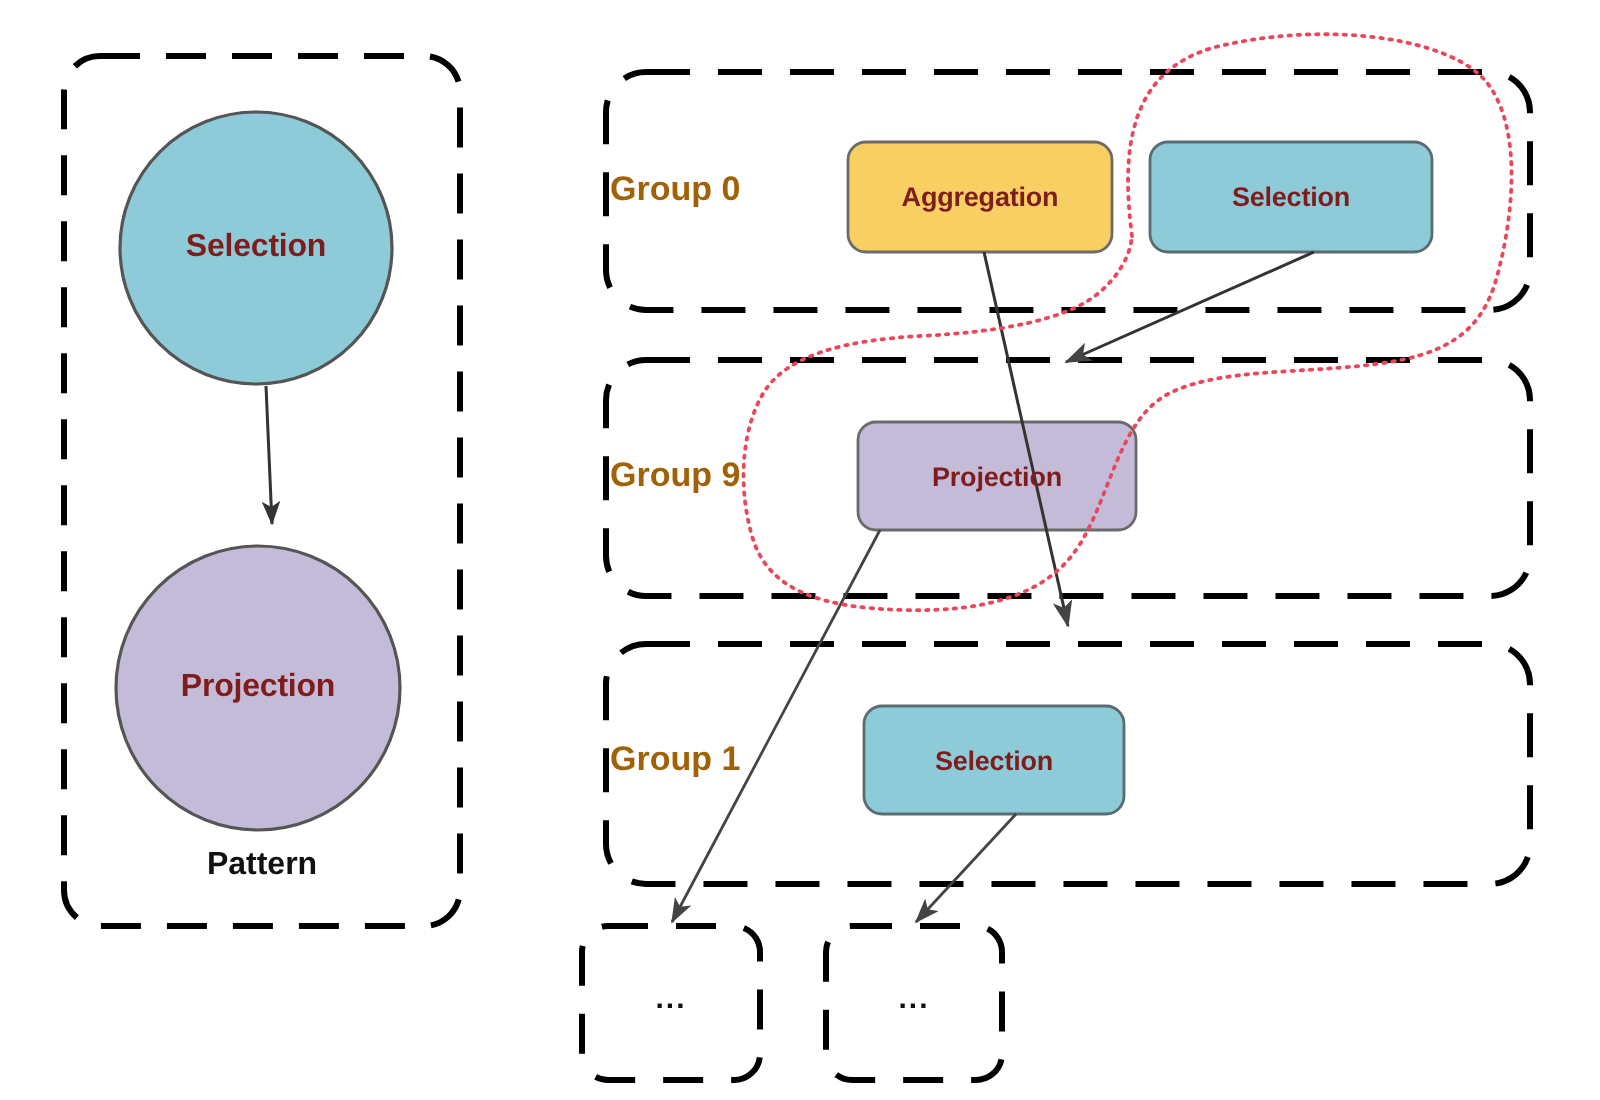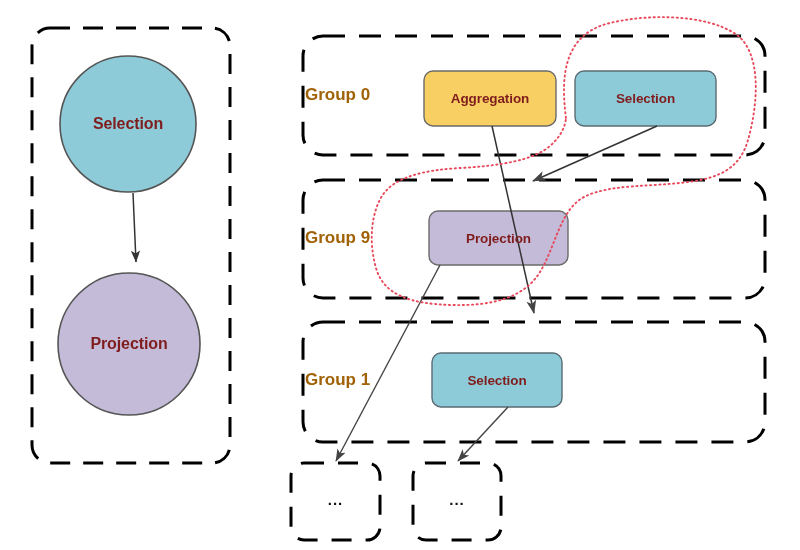--- a/index.html
+++ b/index.html
@@ -131,20 +131,21 @@
              C 368,240 372,212 382,196
              C 394,177 424,170 460,168
              C 500,166 534,160 550,146
              C 560,137 565,128 566,118 Z" fill="none" stroke="#E8485A" stroke-width="1.9" stroke-dasharray="1.2,3.4" stroke-linecap="round"></path>
   </svg>
 
   <div class="node-label circle-label" style="left:60px; top:108px; width:136px; height:32px;">Selection</div>
 
   <div class="node-label circle-label" style="left:58px; top:328px; width:142px; height:32px;">Projection</div>
 
+  <div class="panel-caption" style="left:32px; top:424px; width:198px;">Pattern</div>
 
   <div class="group-label" style="left:305px; top:85px;">Group 0</div>
 
   <div class="group-label" style="left:305px; top:228px;">Group 9</div>
 
   <div class="group-label" style="left:305px; top:370px;">Group 1</div>
 
   <div class="node-label box-label" style="left:424px; top:71px; width:132px; height:55px;">Aggregation</div>
 
   <div class="node-label box-label" style="left:575px; top:71px; width:141px; height:55px;">Selection</div>

